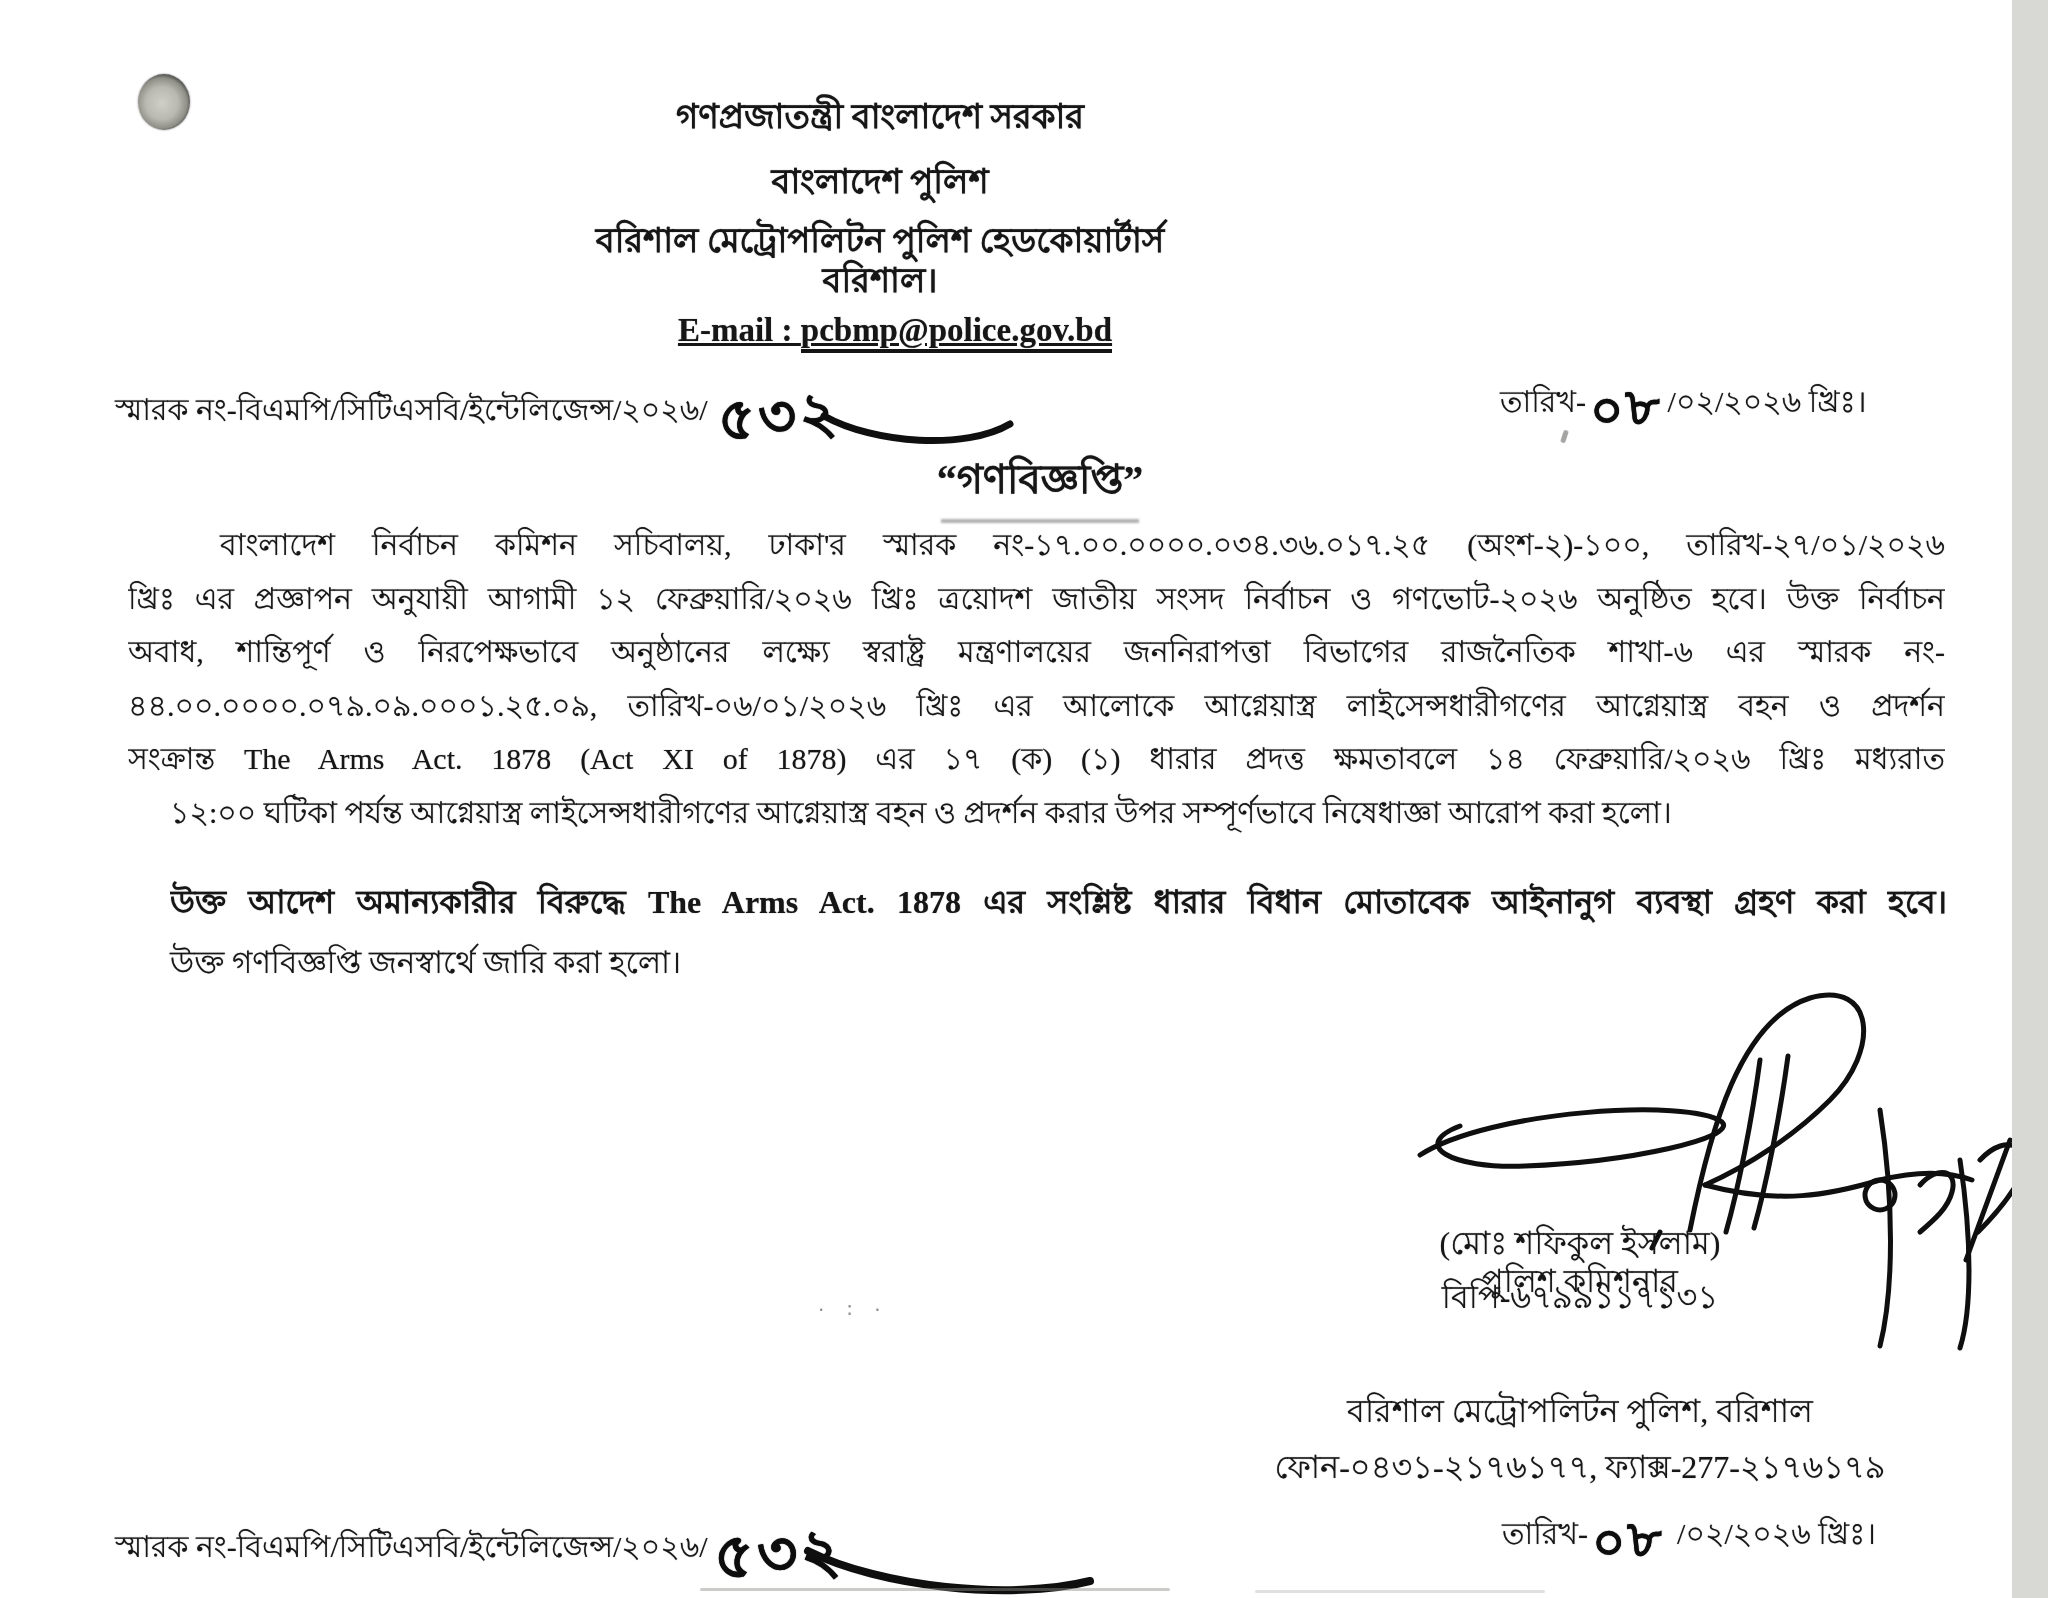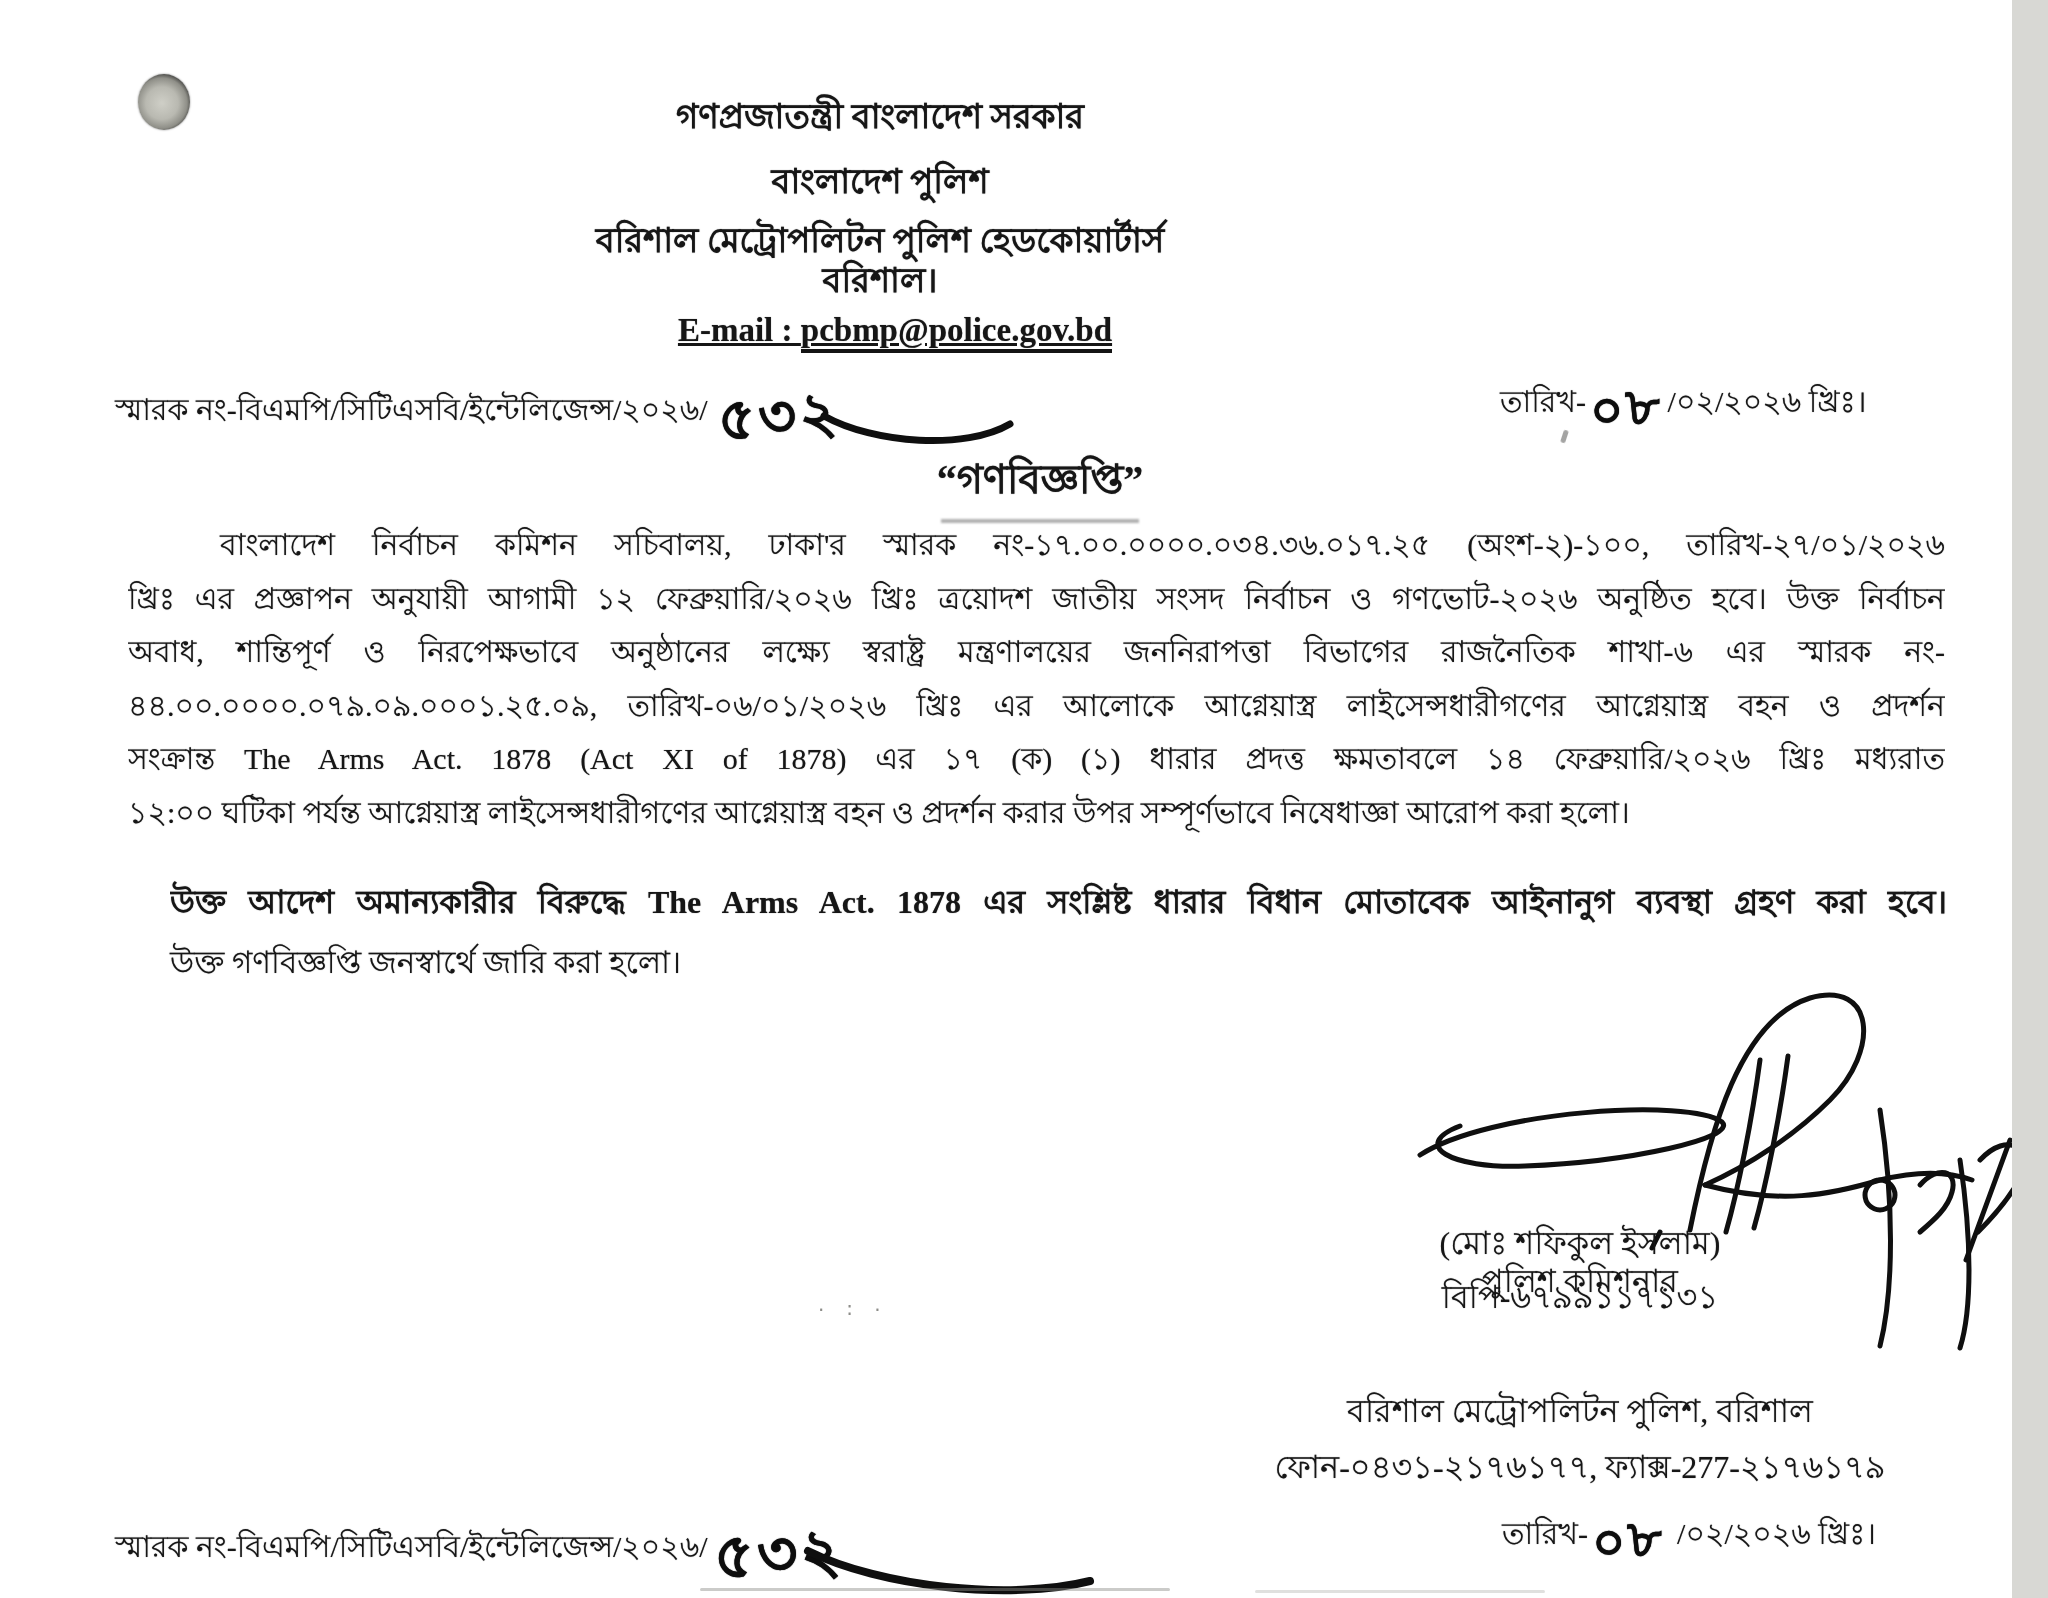--- a/index.html
+++ b/index.html
@@ -35,21 +35,21 @@
   .title { left:140px; width:1800px; text-align:center; font-weight:bold; font-size:40px; }
   .title .tw { position:relative; display:inline-block;text-align:center; }
   .title .tw::after {
     content:""; position:absolute; left:4px; right:4px; bottom:-8px; height:4px;
     background:rgba(50,50,50,.38); filter:blur(1px);
   }
 
   .bodyblock { left:128px; width:1817px; font-size:30px; }
   .bline { height:53.5px; line-height:53.5px; text-align:justify; text-align-last:justify; overflow:hidden; white-space:normal; }
   .bline.first { text-indent:92px; }
-  .bline.last { text-align-last:left; }
+  .bline.last { text-align-last:left;margin-left:42px; }
 
   .para2 { left:170px; width:1777px; font-size:32px; font-weight:bold; text-align:justify; text-align-last:justify; height:56px; overflow:hidden; }
   .para3 { left:170px; font-size:31px; }
 
   .sigtext { left:1190px; width:780px; text-align:center; font-size:32px; white-space:nowrap; }
 
   svg.strokes { position:absolute; overflow:visible; }
   svg.strokes path, svg.strokes circle { fill:none; stroke:#0f0f0f; stroke-linecap:round; stroke-linejoin:round; }
 
   .dots { color:#8d8d89; font-size:20px; letter-spacing:8px; font-family:"DejaVu Sans", sans-serif; }

